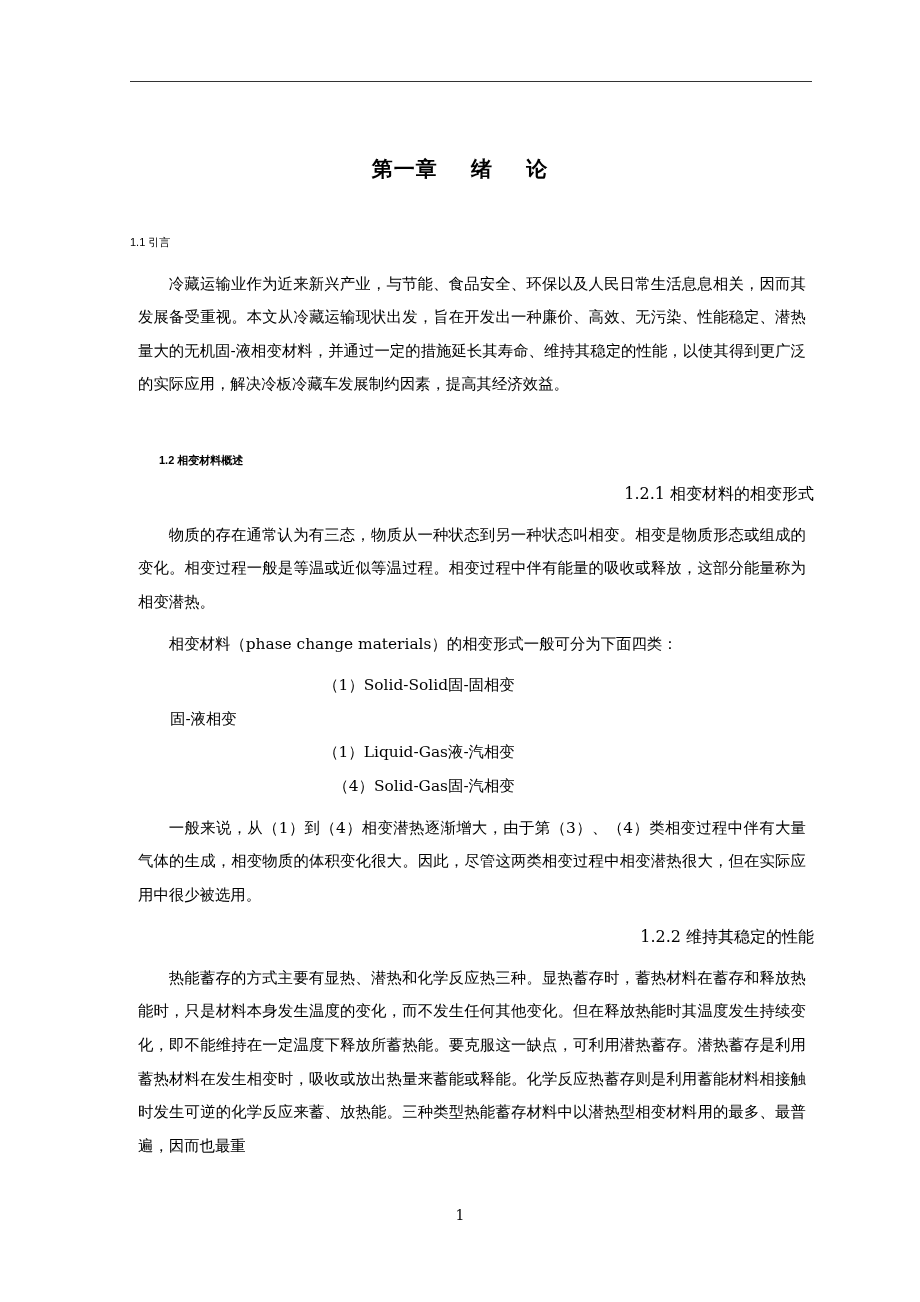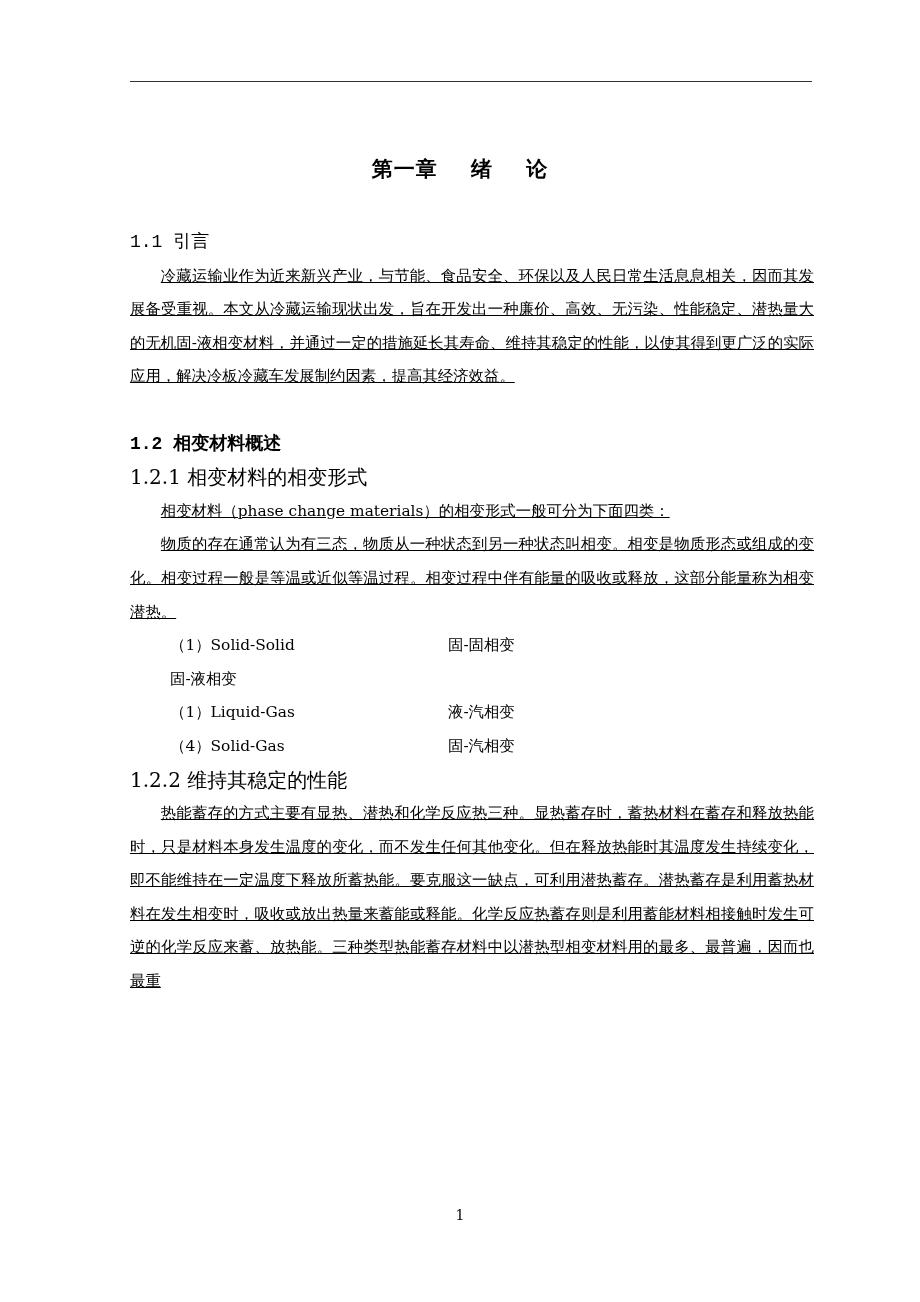--- a/index.html
+++ b/index.html
@@ -6,67 +6,68 @@
   body { width: 920px; height: 1302px; position: relative; overflow: hidden;
          font-family: "DejaVu Serif", "Liberation Serif", serif; color: #000; }
   .page { position: absolute; left: 0; top: 0; width: 920px; height: 1302px; }
   .header-rule { position: absolute; left: 130px; top: 81px; width: 682px; height: 0;
                  border-top: 1.5px solid #333; }
   .title { position: absolute; left: 0; width: 920px; top: 155px; text-align: center;
            font-family: "DejaVu Sans", "Liberation Sans", sans-serif; font-weight: bold;
            font-size: 21px; letter-spacing: 1px; white-space: pre; }
   .content { position: absolute; left: 130px; top: 226px; width: 684px;
              font-size: 15.4px; line-height: 33.6px; }
-  .h2 { font-family: Liberation Mono, monospace; font-size: 18px;
+  .h2 { font-family: Liberation Sans, sans-serif; font-size: 11px;
         white-space: nowrap; }
-  .h2.bold { font-weight: bold; }
-  .h3 { font-size: 20px; white-space: nowrap; }
-  .para { text-indent: 2em; text-align: justify; text-align-last: left; margin: 0; text-decoration: underline; }
+  .h2.bold { font-weight: bold; margin-left: 29px; }
+  .h3 { font-size: 16px; white-space: nowrap; text-align: right; }
+  .para { text-indent: 2em; text-align: justify; text-align-last: left; margin: 8px; }
   .gap { height: 33.6px; }
   .list-item { display: flex; padding-left: 40px; white-space: nowrap; }
-  .list-item .en { width: 278px; }
+  .list-item .en { width: 278px; text-align: right; }
   .pagenum { position: absolute; left: 0; width: 920px; top: 1207px; text-align: center;
              font-size: 14px; }
 </style>
 </head>
 <body>
 
 <div class="page">
   <div class="header-rule"></div>
 
   <div class="title">第一章    绪    论</div>
 
   <div class="content">
     <div class="h2">1.1  引言</div>
     <p class="para">冷藏运输业作为近来新兴产业，与节能、食品安全、环保以及人民日常生活息息相关，因而其发展备受重视。本文从冷藏运输现状出发，旨在开发出一种廉价、高效、无污染、性能稳定、潜热量大的无机固-液相变材料，并通过一定的措施延长其寿命、维持其稳定的性能，以使其得到更广泛的实际应用，解决冷板冷藏车发展制约因素，提高其经济效益。</p>
 
     <div class="gap"></div>
 
     <div class="h2 bold">1.2  相变材料概述</div>
     <div class="h3">1.2.1  相变材料的相变形式</div>
+    <p class="para">物质的存在通常认为有三态，物质从一种状态到另一种状态叫相变。相变是物质形态或组成的变化。相变过程一般是等温或近似等温过程。相变过程中伴有能量的吸收或释放，这部分能量称为相变潜热。</p>
     <p class="para">相变材料（phase change materials）的相变形式一般可分为下面四类：</p>
-    <p class="para">物质的存在通常认为有三态，物质从一种状态到另一种状态叫相变。相变是物质形态或组成的变化。相变过程一般是等温或近似等温过程。相变过程中伴有能量的吸收或释放，这部分能量称为相变潜热。</p>
 
     <div>
       <div class="list-item">
         <span class="en">（1）Solid-Solid</span>
         <span class="zh">固-固相变</span>
       </div>
       <div class="list-item">
         <span class="zh">固-液相变</span>
       </div>
       <div class="list-item">
         <span class="en">（1）Liquid-Gas</span>
         <span class="zh">液-汽相变</span>
       </div>
       <div class="list-item">
         <span class="en">（4）Solid-Gas</span>
         <span class="zh">固-汽相变</span>
       </div>
     </div>
 
+    <p class="para">一般来说，从（1）到（4）相变潜热逐渐增大，由于第（3）、（4）类相变过程中伴有大量气体的生成，相变物质的体积变化很大。因此，尽管这两类相变过程中相变潜热很大，但在实际应用中很少被选用。</p>
 
     <div class="h3">1.2.2  维持其稳定的性能</div>
     <p class="para">热能蓄存的方式主要有显热、潜热和化学反应热三种。显热蓄存时，蓄热材料在蓄存和释放热能时，只是材料本身发生温度的变化，而不发生任何其他变化。但在释放热能时其温度发生持续变化，即不能维持在一定温度下释放所蓄热能。要克服这一缺点，可利用潜热蓄存。潜热蓄存是利用蓄热材料在发生相变时，吸收或放出热量来蓄能或释能。化学反应热蓄存则是利用蓄能材料相接触时发生可逆的化学反应来蓄、放热能。三种类型热能蓄存材料中以潜热型相变材料用的最多、最普遍，因而也最重</p>
   </div>
 
   <div class="pagenum">1</div>
 </div>
 
 </body></html>

